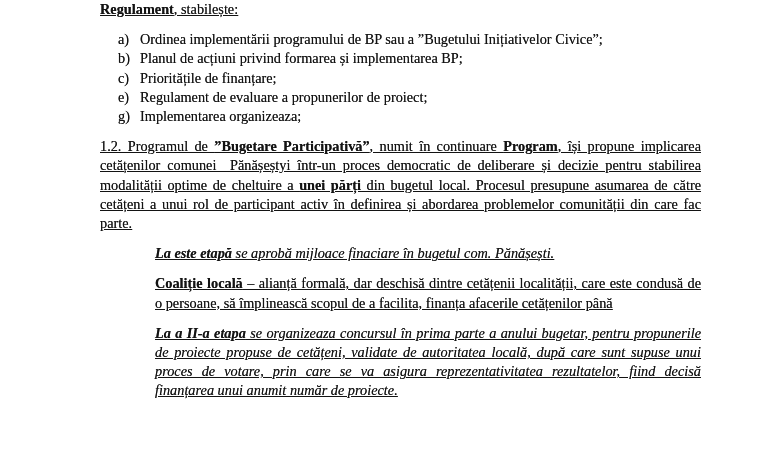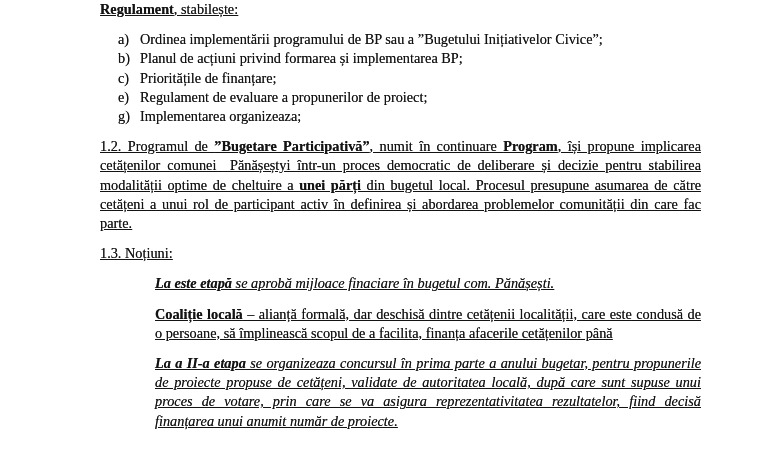--- a/index.html
+++ b/index.html
@@ -40,21 +40,20 @@
     <div class="list">
       <div class="li"><span class="marker">a)</span><span class="litext">Ordinea implementării programului de BP sau a ”Bugetului Inițiativelor Civice”;</span></div>
       <div class="li"><span class="marker">b)</span><span class="litext">Planul de acțiuni privind formarea și implementarea BP;</span></div>
       <div class="li"><span class="marker">c)</span><span class="litext">Prioritățile de finanțare;</span></div>
       <div class="li"><span class="marker">e)</span><span class="litext">Regulament de evaluare a propunerilor de proiect;</span></div>
       <div class="li"><span class="marker">g)</span><span class="litext">Implementarea organizeaza;</span></div>
     </div>
 
     <p class="para"><span>1.2. Programul de </span><span class="b">”Bugetare Participativă”</span><span>, numit în continuare </span><span class="b">Program</span><span>, își propune implicarea cetățenilor comunei&nbsp; Pănășeștyi într-un proces democratic de deliberare și decizie pentru stabilirea modalității optime de cheltuire a </span><span class="b">unei părți</span><span> din bugetul local. Procesul presupune asumarea de către cetățeni a unui rol de participant activ în definirea și abordarea problemelor comunității din care fac parte.</span></p>
 
-    <p class="para">1.3. Noțiuni:</p>
 
     <div class="defs">
 
       <p class="para indent"><span class="bi">La este etapă</span><span class="i"> se aprobă mijloace finaciare în bugetul com. Pănășești.</span></p>
 
       <p class="para indent"><span class="b">Coaliție locală</span><span> – alianță formală, dar deschisă dintre cetățenii localității, care este</span><span> condusă de o persoane, să împlinească scopul de a facilita, finanța afacerile cetățenilor până</span></p>
 
       <p class="para indent"><span class="bi">La a II-a etapa</span><span class="i"> se organizeaza concursul în prima parte a anului bugetar, pentru propunerile de proiecte propuse de cetățeni, validate de autoritatea locală, după care sunt supuse unui proces de votare, prin care se va asigura reprezentativitatea rezultatelor, fiind decisă finanțarea unui anumit număr de proiecte.</span></p>
     </div>
 

